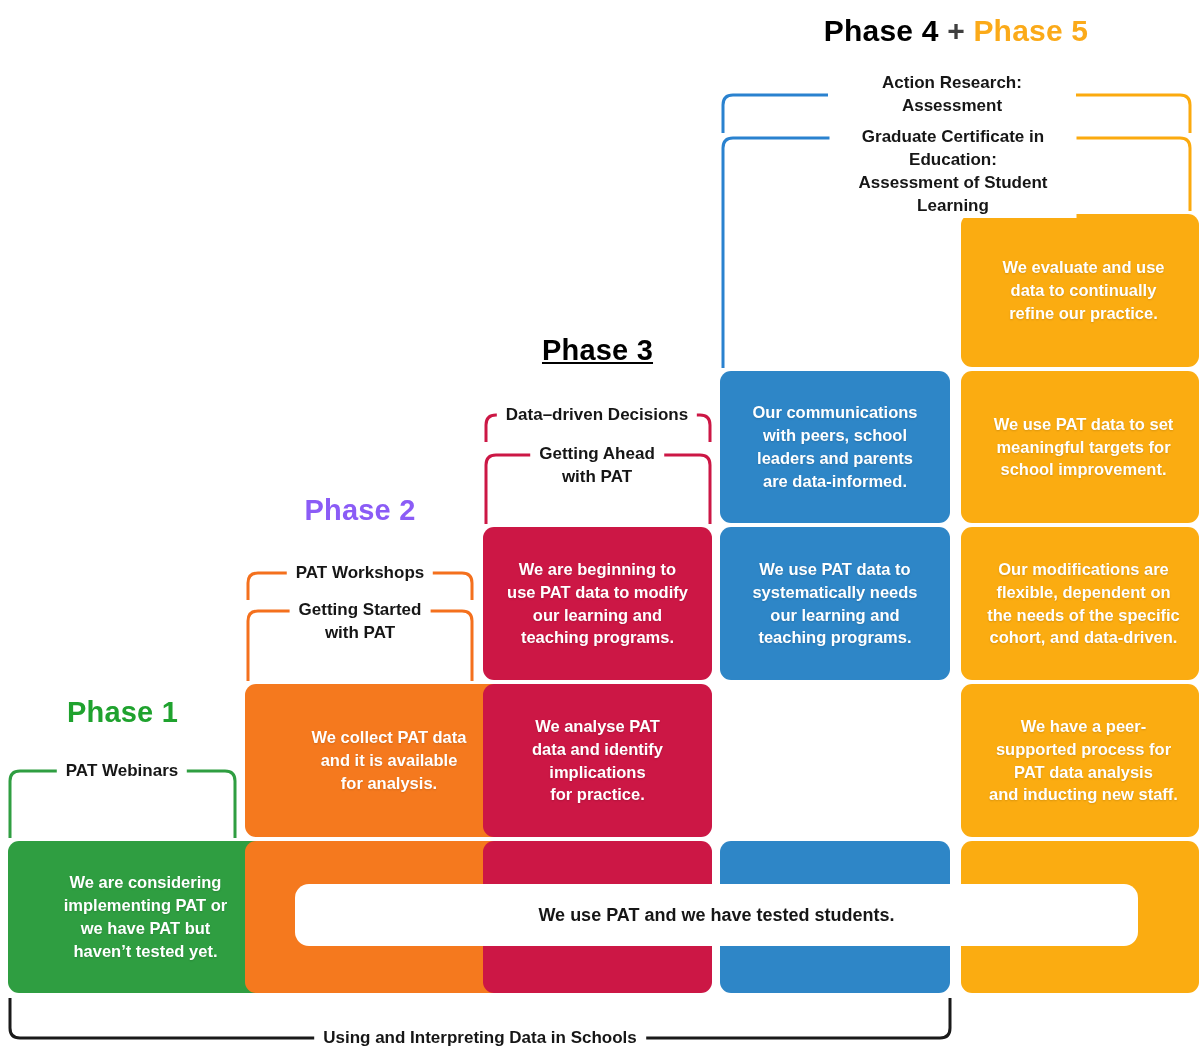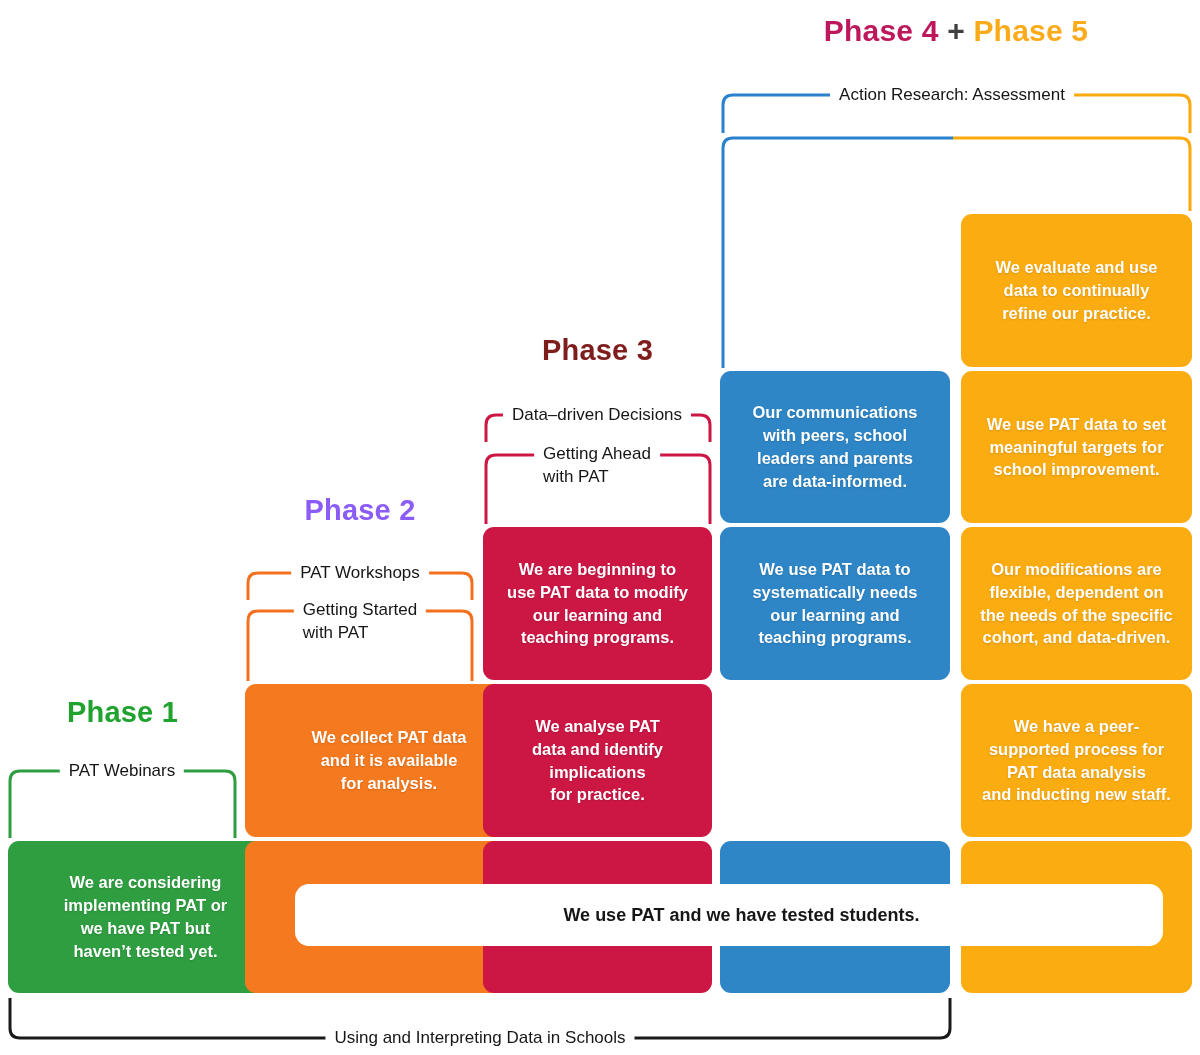--- a/index.html
+++ b/index.html
@@ -11,56 +11,56 @@
   .box{
     position:absolute;border-radius:11px;color:#ffffff;font-weight:bold;
     font-size:16.5px;line-height:1.38;text-align:center;white-space:pre-line;
     display:flex;align-items:center;justify-content:center;
     text-shadow:0 1px 2px rgba(0,0,0,0.15);
   }
   .c1{left:8px;width:275px;}
   .c2{left:245px;width:230px;padding-left:29px;}
   .c3{left:483px;width:229px;}
   .c4{left:720px;width:230px;}
-  .c5{left:961px;width:231px;}
+  .c5{left:961px;width:231px;padding-left:7px;}
   .r0{top:214px;height:153px;}
   .r1{top:371px;height:152px;}
   .r2{top:527px;height:153px;}
   .r3{top:684px;height:153px;}
   .r4{top:841px;height:152px;}
   .green{background:#2f9e41;}
   .orange{background:#f5791e;}
   .red{background:#cc1745;}
   .blue{background:#2e86c7;}
   .yellow{background:#fbac11;}
   
   .phase-heading{
     position:absolute;font-weight:bold;font-size:29px;text-align:center;letter-spacing:0.2px;
   }
   #ph1{left:8px;width:229px;top:696px;color:#1fa22e;text-align:center;}
   #ph2{left:245px;width:230px;top:494px;color:#8b5cf6;}
-  #ph3{left:483px;width:229px;top:334px;color:#7f1d1d;}
+  #ph3{left:483px;width:229px;top:334px;color:#000000;text-decoration:underline;}
   #ph45{left:720px;width:472px;top:14px;font-size:30px;}
-  #ph45 .p4{color:#be185d;}
+  #ph45 .p4{color:#000000;}
   #ph45 .plus{color:#404040;}
   #ph45 .p5{color:#fbaa19;}
   
   .bracket-layer{position:absolute;left:0;top:0;width:1200px;height:1055px;}
   
   .bracket-label{
     position:absolute;transform:translate(-50%,-50%);background:#ffffff;
-    padding:0 9px;font-weight:normal;font-size:17px;color:#161616;
+    padding:0 9px;font-weight:bold;font-size:17px;color:#161616;text-align:center;
     white-space:pre-line;line-height:1.35;
   }
   .bracket-label.two-line{transform:translate(-50%,-12px);}
   
   .base-bar{
     position:absolute;left:295px;top:884px;width:843px;height:62px;background:#ffffff;
     border-radius:14px;display:flex;align-items:center;justify-content:center;
-    font-weight:bold;font-size:18px;color:#161616;padding-left:25px;
+    font-weight:bold;font-size:18px;color:#161616;
   }
 </style>
 </head>
 <body>
 
 <div class="canvas">
 
   <div class="box c1 r4 green">We are considering
 implementing PAT or
 we have PAT but
@@ -127,20 +127,22 @@
   </svg>
 
   <div class="bracket-label" style="left:122px;top:771px;">PAT Webinars</div>
   <div class="bracket-label" style="left:360px;top:573px;">PAT Workshops</div>
   <div class="bracket-label two-line" style="left:360px;top:611px;">Getting Started
 with PAT</div>
   <div class="bracket-label" style="left:597px;top:415px;">Data–driven Decisions</div>
   <div class="bracket-label two-line" style="left:597px;top:455px;">Getting Ahead
 with PAT</div>
   <div class="bracket-label" style="left:952px;top:95px;">Action Research: Assessment</div>
+  <div class="bracket-label two-line" style="left:953px;top:138px;">Graduate Certificate in Education:
+Assessment of Student Learning</div>
   <div class="bracket-label" style="left:480px;top:1038px;">Using and Interpreting Data in Schools</div>
 
   <div class="base-bar">
     <span>We use PAT and we have tested students.</span>
   </div>
 
   <div class="phase-heading" id="ph1">Phase 1</div>
   <div class="phase-heading" id="ph2">Phase 2</div>
   <div class="phase-heading" id="ph3">Phase 3</div>
   <div class="phase-heading" id="ph45"><span class="p4">Phase 4</span> <span class="plus">+</span> <span class="p5">Phase 5</span></div>

